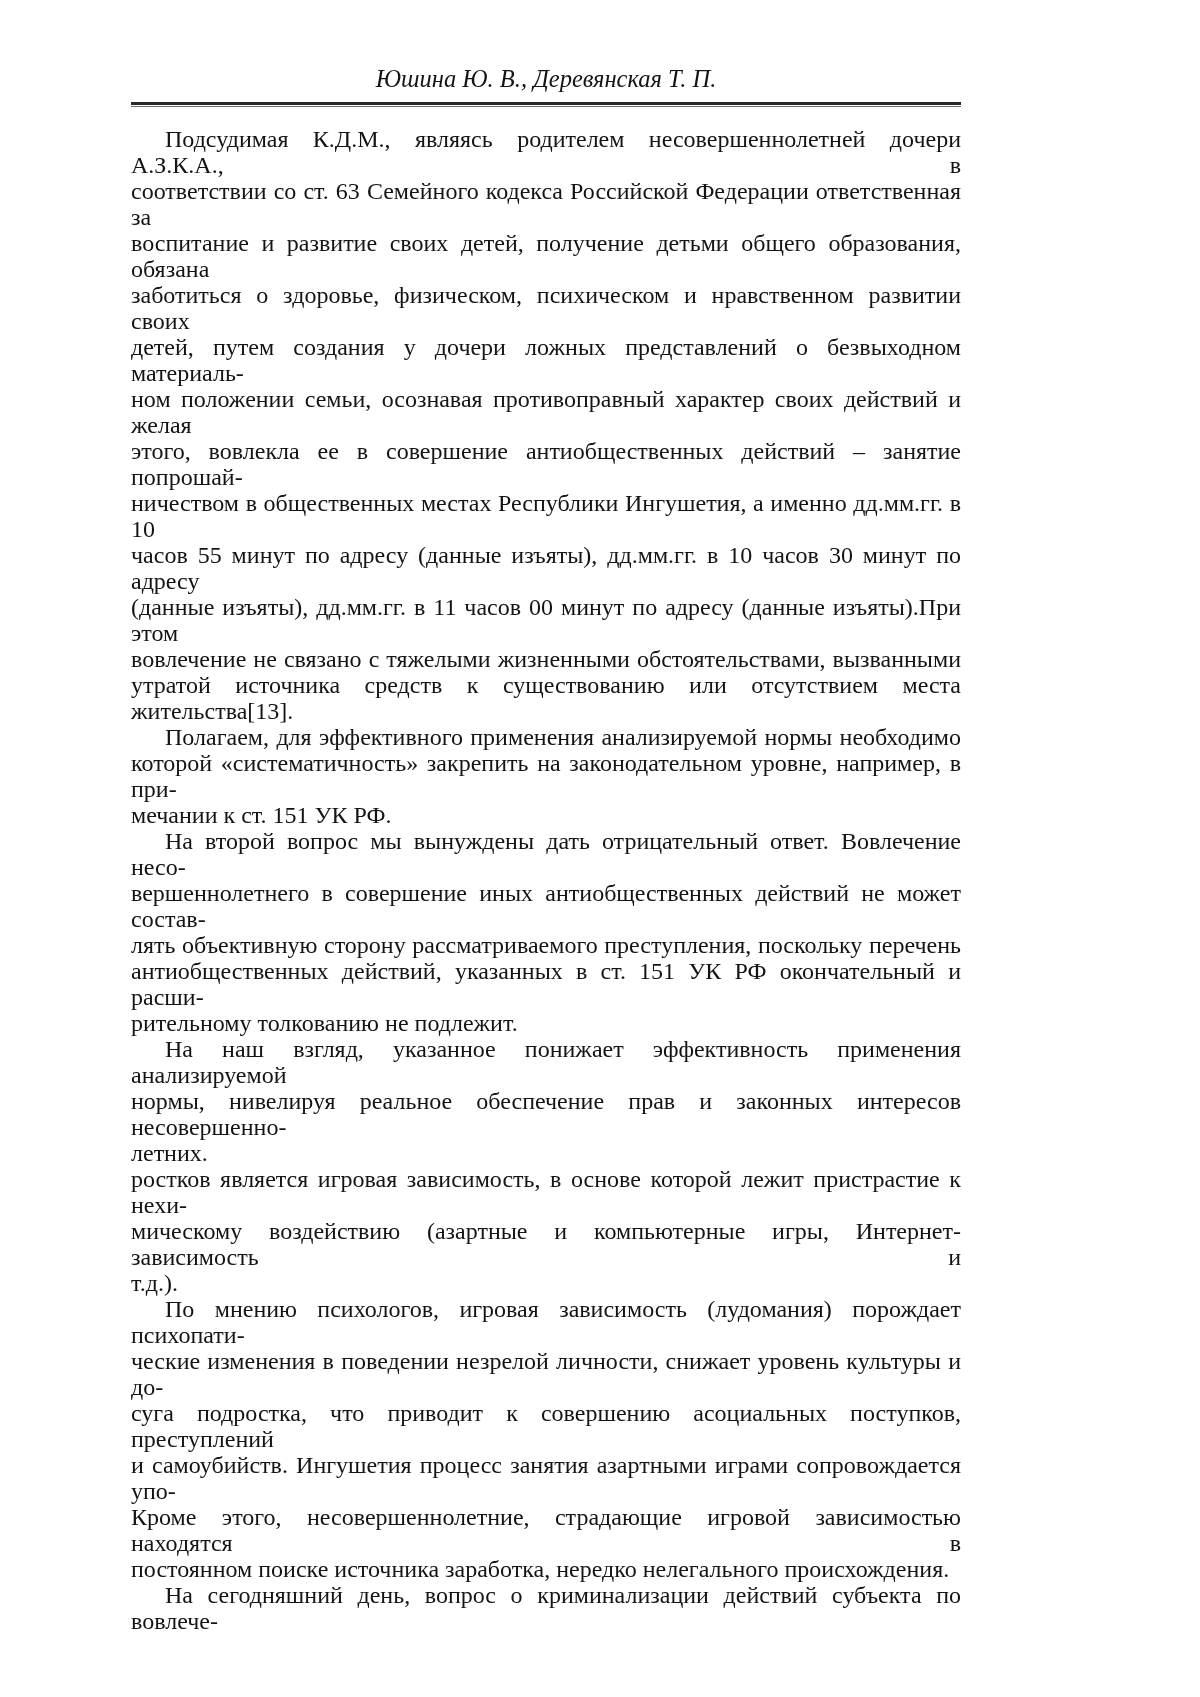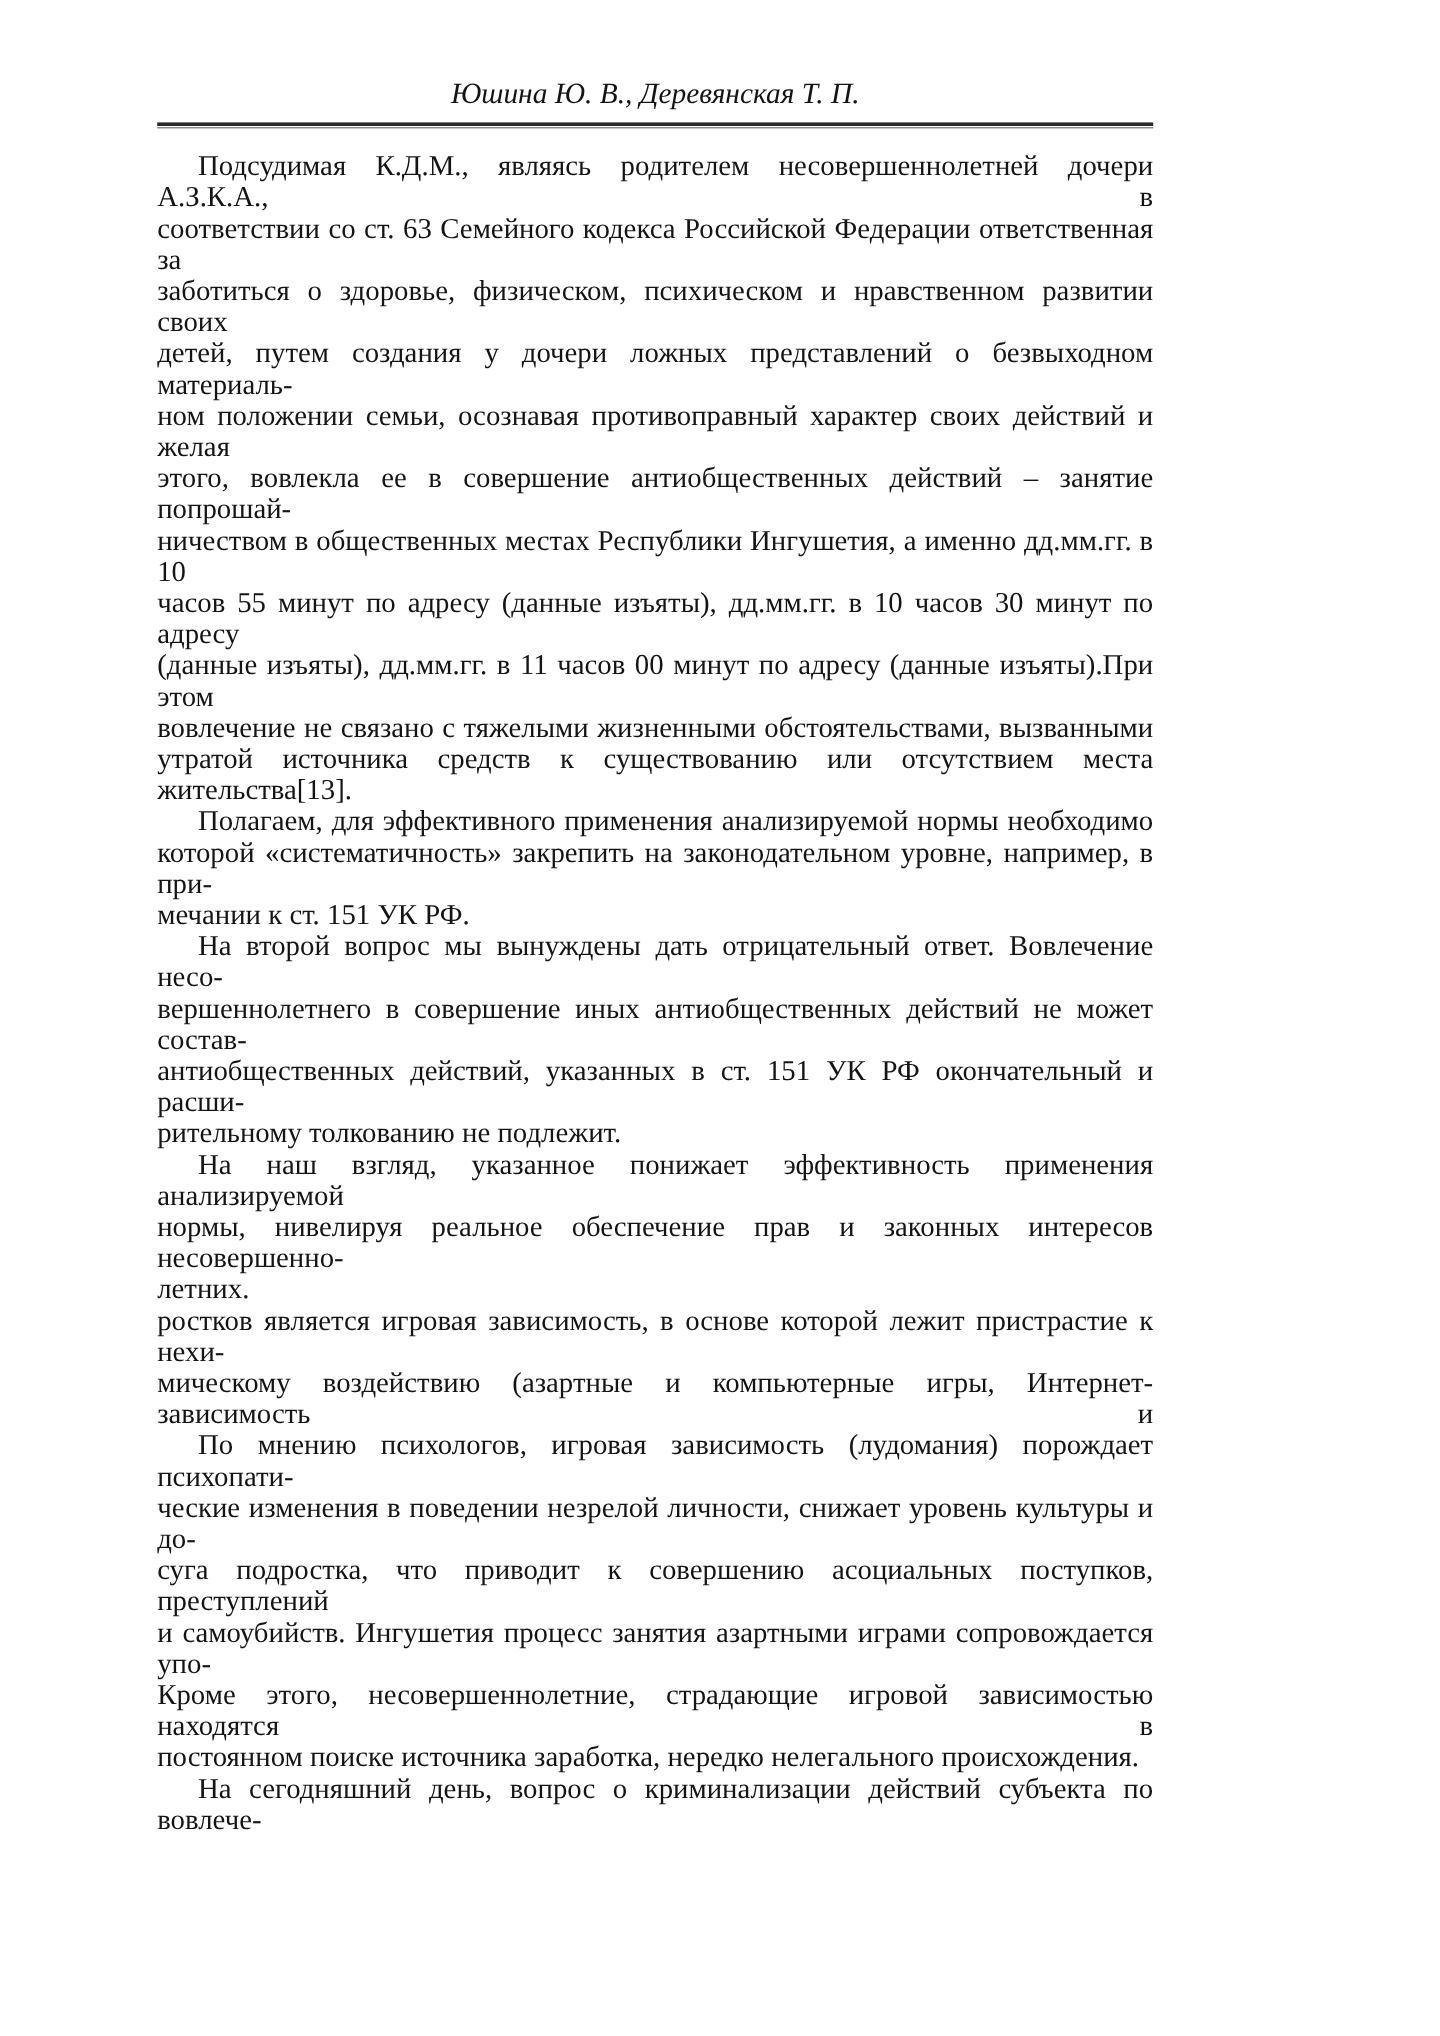--- a/index.html
+++ b/index.html
@@ -50,49 +50,52 @@
 </head>
 <body>
 
 <div class="page">
   <div class="running-header">Юшина Ю. В., Деревянская Т. П.</div>
   <div class="header-rule"></div>
   <div class="body-text">
       <div class="para">
         <div class="line first">Подсудимая К.Д.М., являясь родителем несовершеннолетней дочери А.З.К.А., в</div>
         <div class="line">соответствии со ст. 63 Семейного кодекса Российской Федерации ответственная за</div>
+        <div class="line">воспитание и развитие своих детей, получение детьми общего образования, обязана</div>
         <div class="line">заботиться о здоровье, физическом, психическом и нравственном развитии своих</div>
         <div class="line">детей, путем создания у дочери ложных представлений о безвыходном материаль-</div>
         <div class="line">ном положении семьи, осознавая противоправный характер своих действий и желая</div>
         <div class="line">этого, вовлекла ее в совершение антиобщественных действий – занятие попрошай-</div>
         <div class="line">ничеством в общественных местах Республики Ингушетия, а именно дд.мм.гг. в 10</div>
         <div class="line">часов 55 минут по адресу (данные изъяты), дд.мм.гг. в 10 часов 30 минут по адресу</div>
         <div class="line">(данные изъяты), дд.мм.гг. в 11 часов 00 минут по адресу (данные изъяты).При этом</div>
         <div class="line">вовлечение не связано с тяжелыми жизненными обстоятельствами, вызванными</div>
         <div class="line last">утратой источника средств к существованию или отсутствием места жительства[13].</div>
       </div>
       <div class="para">
         <div class="line first">Полагаем, для эффективного применения анализируемой нормы необходимо</div>
         <div class="line">которой «систематичность» закрепить на законодательном уровне, например, в при-</div>
         <div class="line last">мечании к ст. 151 УК РФ.</div>
       </div>
       <div class="para">
         <div class="line first">На второй вопрос мы вынуждены дать отрицательный ответ. Вовлечение несо-</div>
         <div class="line">вершеннолетнего в совершение иных антиобщественных действий не может состав-</div>
+        <div class="line">лять объективную сторону рассматриваемого преступления, поскольку перечень</div>
         <div class="line">антиобщественных действий, указанных в ст. 151 УК РФ окончательный и расши-</div>
         <div class="line last">рительному толкованию не подлежит.</div>
       </div>
       <div class="para">
         <div class="line first">На наш взгляд, указанное понижает эффективность применения анализируемой</div>
         <div class="line">нормы, нивелируя реальное обеспечение прав и законных интересов несовершенно-</div>
         <div class="line last">летних.</div>
       </div>
       <div class="para">
         <div class="line">ростков является игровая зависимость, в основе которой лежит пристрастие к нехи-</div>
         <div class="line">мическому воздействию (азартные и компьютерные игры, Интернет-зависимость и</div>
+        <div class="line last">т.д.).</div>
       </div>
       <div class="para">
         <div class="line first">По мнению психологов, игровая зависимость (лудомания) порождает психопати-</div>
         <div class="line">ческие изменения в поведении незрелой личности, снижает уровень культуры и до-</div>
         <div class="line">суга подростка, что приводит к совершению асоциальных поступков, преступлений</div>
         <div class="line">и самоубийств. Ингушетия процесс занятия азартными играми сопровождается упо-</div>
         <div class="line">Кроме этого, несовершеннолетние, страдающие игровой зависимостью находятся в</div>
         <div class="line last">постоянном поиске источника заработка, нередко нелегального происхождения.</div>
       </div>
       <div class="para">

